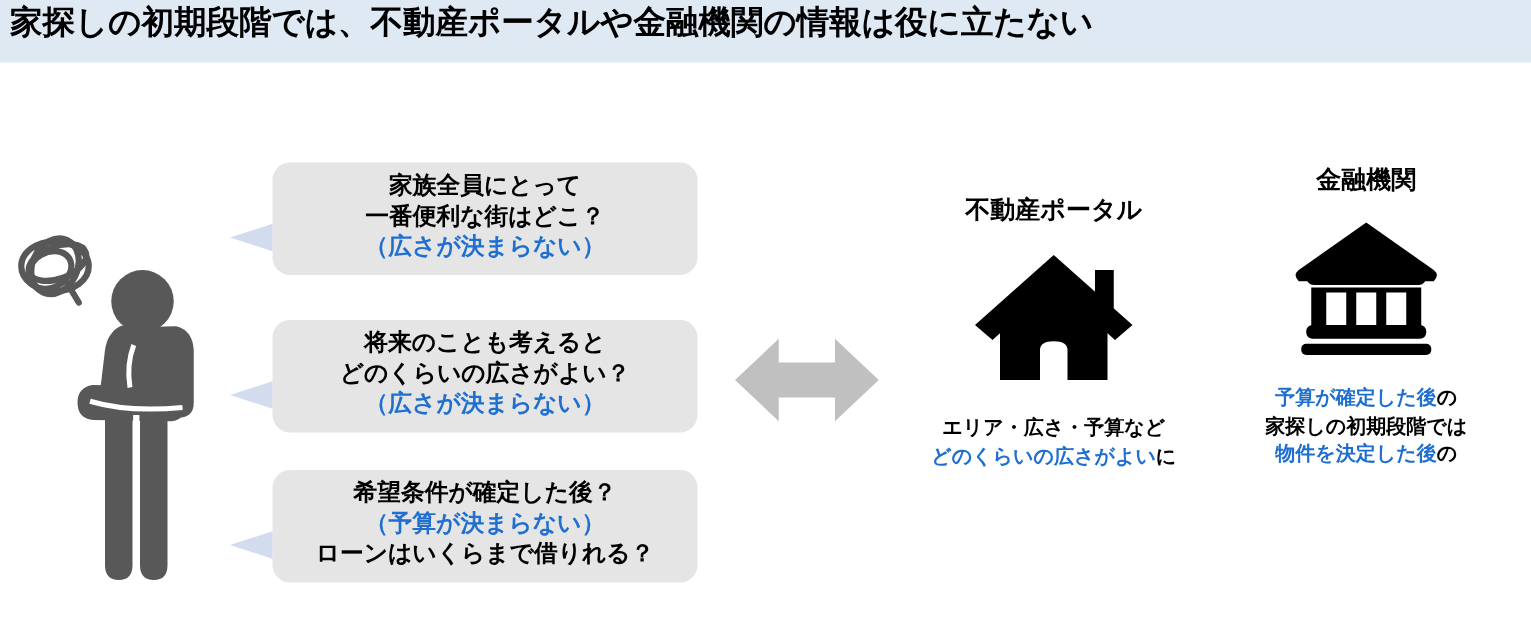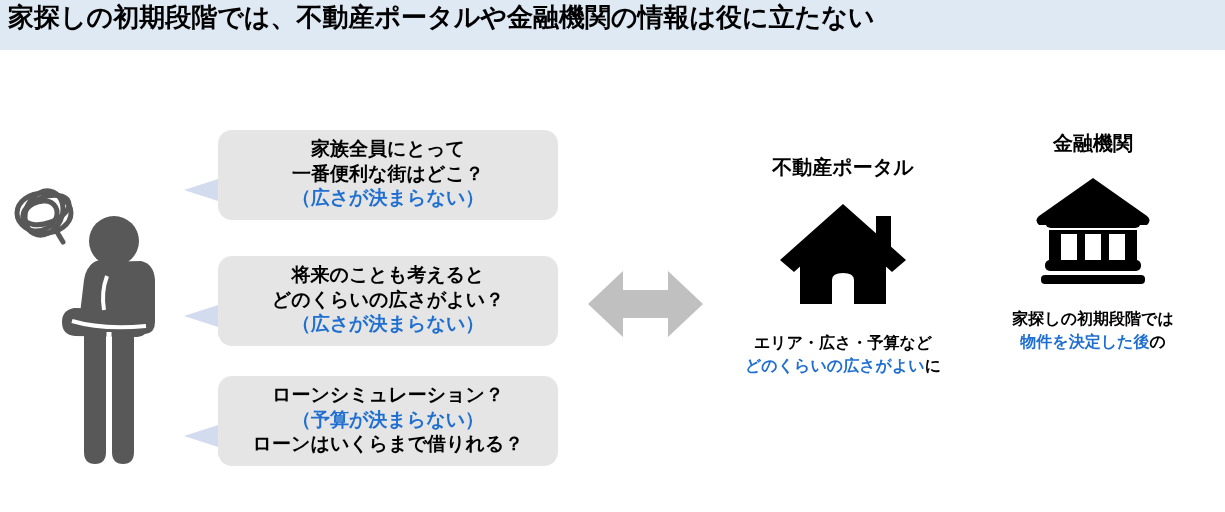--- a/index.html
+++ b/index.html
@@ -171,21 +171,21 @@
 
 <div class="bubble" id="bubble-2">
   <span class="bubble-tail"></span>
   <span class="ln">将来のことも考えると</span>
   <span class="ln">どのくらいの広さがよい？</span>
   <span class="ln blue">（広さが決まらない）</span>
 </div>
 
 <div class="bubble" id="bubble-3">
   <span class="bubble-tail"></span>
-  <span class="ln">ローンシミュレーション？</span>
+  <span class="ln">希望条件が確定した後？</span>
   <span class="ln blue">（予算が決まらない）</span>
   <span class="ln">ローンはいくらまで借りれる？</span>
 </div>
 
 <div class="arrow-wrap">
   <svg width="115" height="70" viewBox="0 0 115 70">
     <path d="M0 35 L35 2 L35 21 L80 21 L80 2 L115 35 L80 68 L80 49 L35 49 L35 68 Z" fill="#c0c0c0"></path>
   </svg>
 </div>
 
@@ -213,16 +213,17 @@
       <rect x="10" y="40" width="96" height="12" rx="6" fill="#000000"></rect>
       <rect x="14" y="54" width="88" height="38" fill="#000000"></rect>
       <rect x="26" y="58" width="16" height="30" fill="#ffffff"></rect>
       <rect x="50" y="58" width="16" height="30" fill="#ffffff"></rect>
       <rect x="74" y="58" width="16" height="30" fill="#ffffff"></rect>
       <rect x="10" y="84" width="96" height="11" rx="5" fill="#000000"></rect>
       <rect x="6" y="99" width="104" height="9" rx="4" fill="#000000"></rect>
     </svg>
   </div>
   <div class="col-body">
+    <span class="ln"><span class="blue">予算が確定した後</span><span>の</span></span>
     <span class="ln">家探しの初期段階では</span>
     <span class="ln"><span class="blue">物件を決定した後</span><span>の</span></span>
   </div>
 </div>
 
 </body></html>

